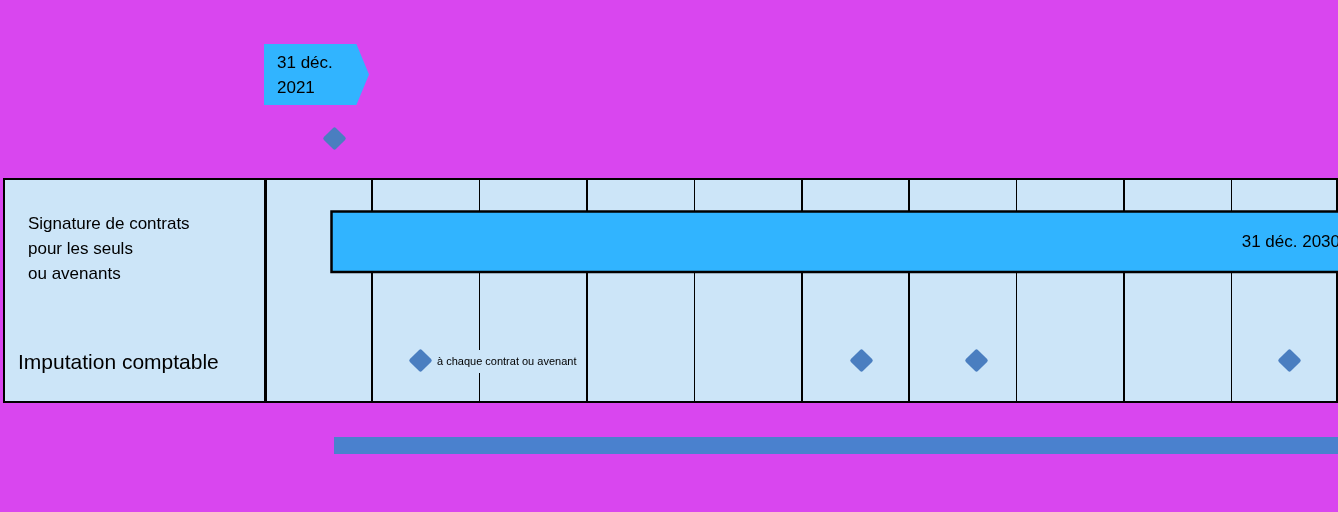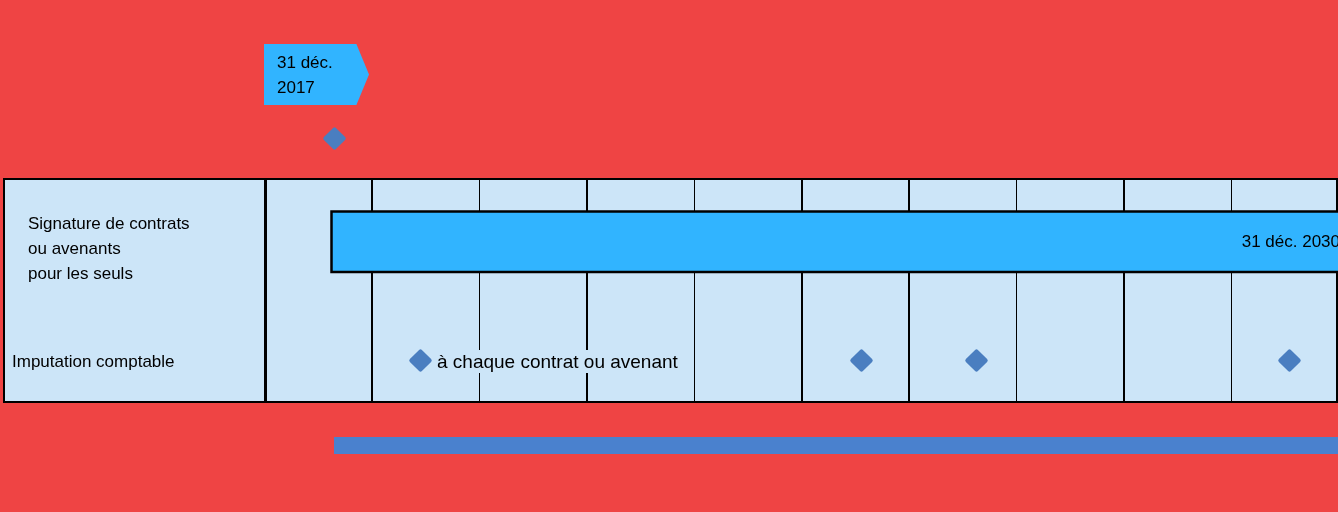--- a/index.html
+++ b/index.html
@@ -1,17 +1,17 @@
 <!DOCTYPE html>
 <html><head>
 <meta charset="utf-8">
 <style>
   html,body { margin:0; padding:0; background:#000; }
   .stage {
-    position:relative; width:1338px; height:512px; background:#ef4444;
+    position:relative; width:1338px; height:512px; background:#d946ef;
     font-family:"Liberation Sans", sans-serif; color:#000; overflow:hidden;
   }
 
   
   .callout {
     position:absolute; left:264px; top:44px; width:105px; height:61px;
     background:#31b4ff;
     clip-path:polygon(0 0, 88% 0, 100% 50%, 88% 100%, 0 100%);
     font-size:17px; line-height:25px; padding:6px 0 0 13px; box-sizing:border-box;
   }
@@ -25,76 +25,76 @@
     position:absolute; left:264px; top:178px; width:3px; height:225px; background:#000;
   }
   .gridline {
     position:absolute; top:178px; height:225px; width:1.5px; background:#000;
   }
 
   .sig-label {
     position:absolute; left:28px; top:211px; font-size:17px; line-height:25px;
   }
   .imp-label {
-    position:absolute; left:12px; top:351px; font-size:17px; line-height:22px;
+    position:absolute; left:18px; top:351px; font-size:21px; line-height:22px;
   }
 
   
   .big-arrow { position:absolute; left:298px; top:210px; width:1041px; height:52px;padding-left:32px; }
   .big-arrow svg { display:block; }
   .big-arrow .arrow-label {
     position:absolute; left:0; top:0; width:100%; height:63px; line-height:63px;
     text-align:right; padding-right:31px; box-sizing:border-box; font-size:17px;
   }
 
   
   .imp-note {
     position:absolute; left:437px; top:350px; height:23px; line-height:23px;
-    background:#cce5f8; font-size:19px; padding-right:2px;text-align:center;
+    background:#cce5f8; font-size:11px; padding-right:2px;text-align:center;
   }
 
   
   .diamond {
     position:absolute; width:17px; height:17px; background:#4a7ec0;
     border-radius:2px; transform:rotate(45deg);
   }
 
   
   .bottom-bar {
     position:absolute; left:334px; top:437px; width:1004px; height:17px; background:#4a81ce;
   }
 </style>
 </head>
 <body>
 
 <div class="stage">
 
   <div class="callout">
     <div>31 déc.</div>
-    <div>2017</div>
+    <div>2021</div>
   </div>
 
   <div class="table"></div>
   <div>
       <div class="gridline" style="left: 371.4px;"></div>
       <div class="gridline" style="left: 478.8px;"></div>
       <div class="gridline" style="left: 586.2px;"></div>
       <div class="gridline" style="left: 693.6px;"></div>
       <div class="gridline" style="left: 801px;"></div>
       <div class="gridline" style="left: 908.4px;"></div>
       <div class="gridline" style="left: 1015.8px;"></div>
       <div class="gridline" style="left: 1123.2px;"></div>
       <div class="gridline" style="left: 1230.6px;"></div>
     </div>
   <div class="label-col-divider"></div>
 
   <div class="sig-label">
     <div>Signature de contrats</div>
+    <div>pour les seuls</div>
     <div>ou avenants</div>
-    <div>pour les seuls</div>
   </div>
 
   <div class="big-arrow">
     <svg width="1041" height="64" viewBox="0 0 1041 64">
       <polygon points="1.5,1.5 1019,1.5 1038.5,31.5 1019,62 1.5,62" fill="#31b4ff" stroke="#000000" stroke-width="2.5"></polygon>
     </svg>
     <div class="arrow-label">31 déc. 2030</div>
   </div>
 
   <div class="imp-label">Imputation comptable</div>

